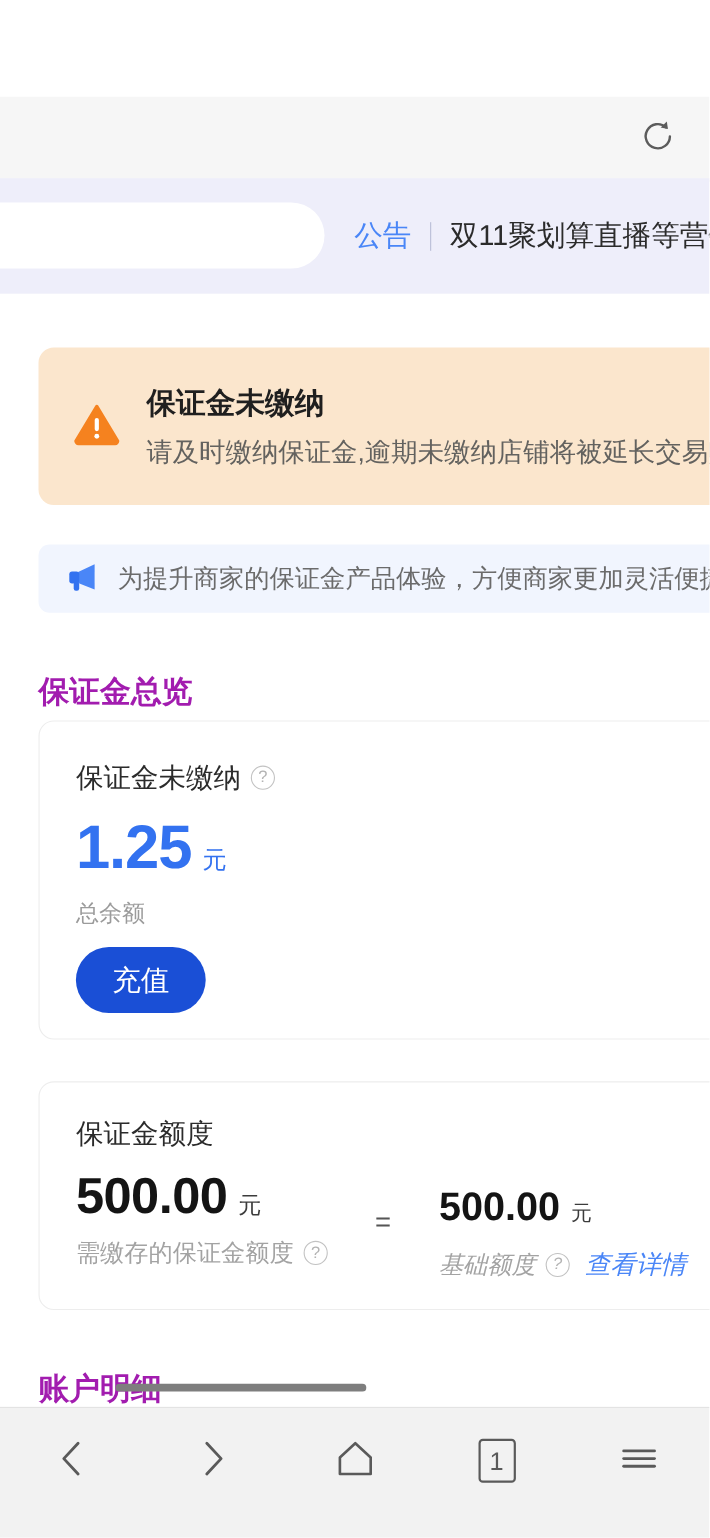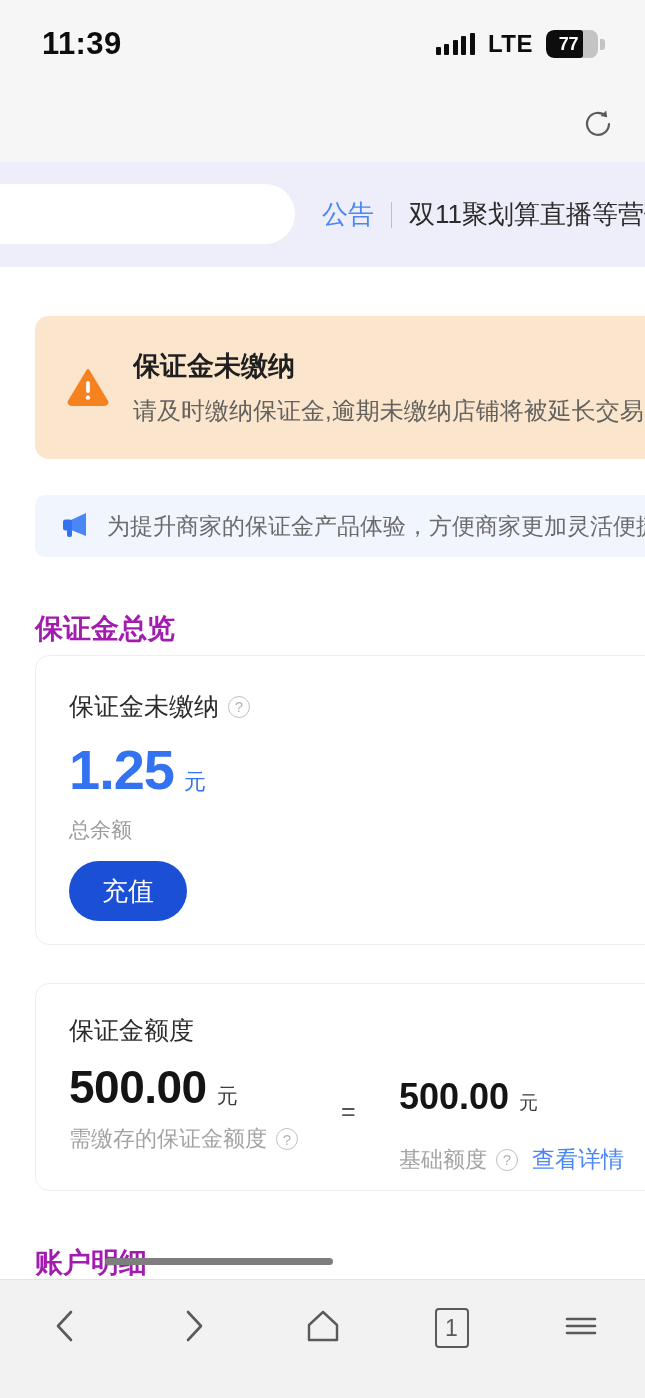--- a/index.html
+++ b/index.html
@@ -116,21 +116,21 @@
   .q-main { position: absolute; left: 33px; top: 80px; }
   .q-main .line1 { display: flex; align-items: baseline; gap: 10px; }
   .q-main .num { font-size: 46px; font-weight: 700; color: #141414; letter-spacing: -.5px; line-height: 1; }
   .q-main .unit { font-size: 21px; color: #3c3c3c; }
   .q-sub { font-size: 22px; color: #a3a3a3; display: inline-flex; align-items: center; gap: 9px; margin-top: 14px; }
   .q-eq { position: absolute; left: 305px; top: 113px; font-size: 25px; color: #555; }
   .q-second { position: absolute; left: 363px; top: 95px; }
   .q-second .line1 { display: flex; align-items: baseline; gap: 10px; }
   .q-second .num { font-size: 36px; font-weight: 700; color: #141414; line-height: 1; }
   .q-second .unit { font-size: 19px; color: #3c3c3c; }
-  .q-second .line2 { display: flex; align-items: center; gap: 14px; margin-top: 28px; }
+  .q-second .line2 { display: flex; align-items: center; gap: 14px; margin-top: 18px; font-style: italic; }
   .q-link { font-size: 23px; color: #4a86f7; text-decoration: none; cursor: pointer; }
 
   
   .scroll-ind {
     position: absolute; left: 105px; top: 1258px; width: 228px; height: 7px;
     background: #7e7e7e; border-radius: 4px;
   }
 
   
   .navbar {
@@ -143,40 +143,20 @@
     width: 34px; height: 40px; border: 2.5px solid #5a5a5a; border-radius: 4px;
     display: flex; align-items: center; justify-content: center;
     font-size: 23px; color: #5a5a5a; font-family: "Liberation Sans", sans-serif;
   }
 </style>
 </head>
 <body>
 
 <div class="phone">
 
-  <div class="statusbar">
-    <div class="status-time">11:39</div>
-    <div class="status-right">
-      <div class="sig">
-        <i></i>
-          <i></i>
-          <i></i>
-          <i></i>
-          <i></i>
-      </div>
-      <div class="lte">LTE</div>
-      <div class="batt-wrap">
-        <div class="batt">
-          <div class="batt-fill"></div>
-          <div class="batt-num">77</div>
-        </div>
-        <div class="batt-nub"></div>
-      </div>
-    </div>
-  </div>
 
   <div class="pageheader">
     <div class="ph-spacer"></div>
     <span>
       <svg width="32" height="32" viewBox="0 0 32 32">
         <path d="M26 16 A11 11 0 1 1 22.5 7.8" fill="none" stroke="#5c5c5c" stroke-width="2.2" stroke-linecap="round"></path>
         <path d="M23.2 2.5 L24.2 9.2 L17.6 8.0 Z" fill="#5c5c5c"></path>
       </svg>
     </span>
   </div>

